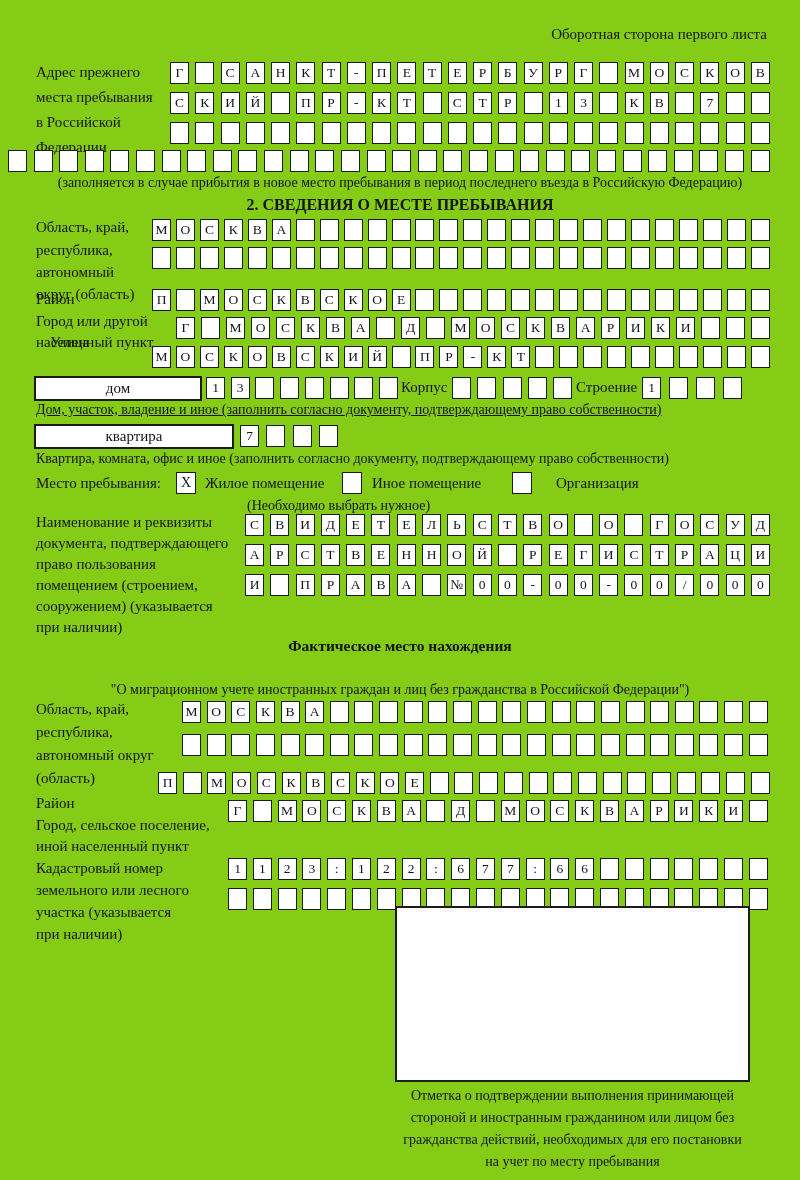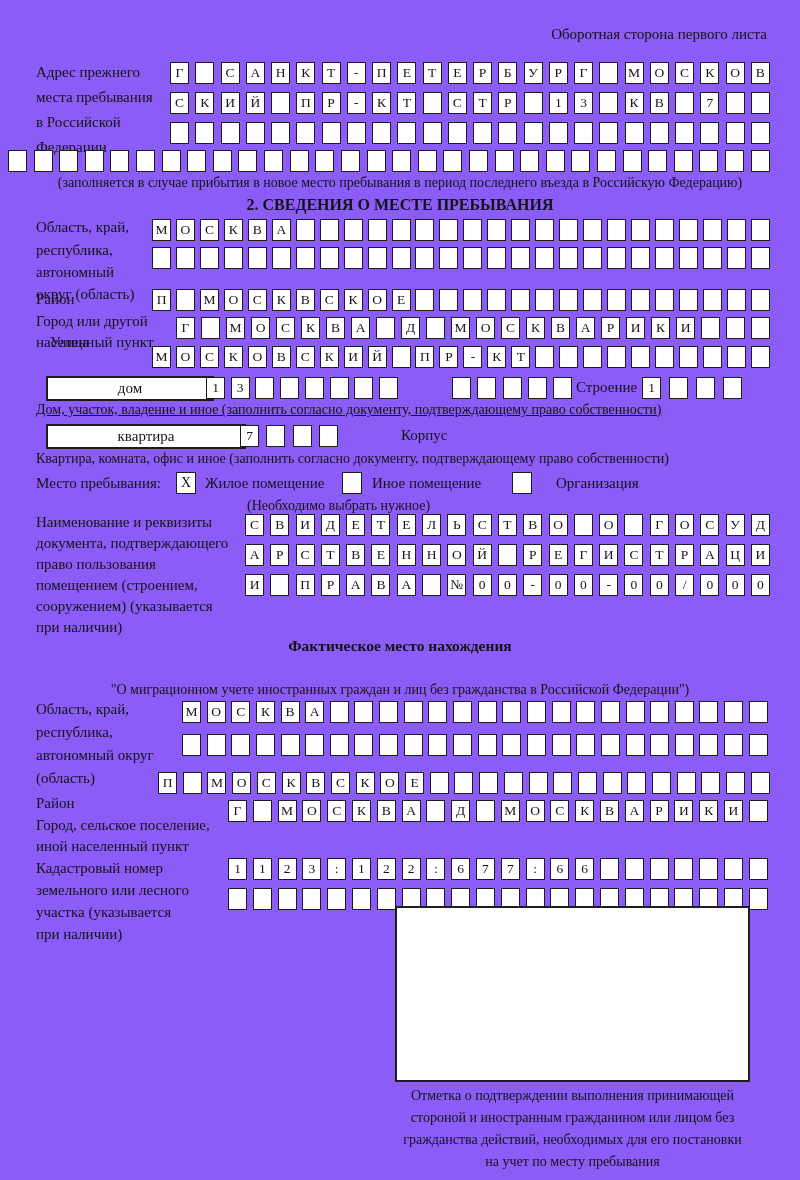--- a/index.html
+++ b/index.html
@@ -1,28 +1,28 @@
 <!DOCTYPE html>
 <html><head>
 <meta charset="utf-8">
 <style>
   html,body{margin:0;padding:0;background:#fff;}
-  .page{position:relative;width:800px;height:1180px;background:#8b5cf6;color:#141414;
+  .page{position:relative;width:800px;height:1180px;background:#84cc16;color:#141414;
         font-family:"Liberation Serif", serif;overflow:hidden;}
   .abs{position:absolute;}
   .cells{display:flex;justify-content:space-between;}
   .cell{width:19px;height:22px;border:1.5px solid #1c1c1c;box-sizing:border-box;
         display:flex;align-items:center;justify-content:center;
         font-size:13.5px;line-height:1;background:#fff;}
   .lbl{font-size:15px;white-space:nowrap;}
   .cap{font-size:14px;white-space:nowrap;}
   .capc{font-size:14px;text-align:center;width:800px;left:0;white-space:nowrap;}
   .hdr{font-weight:bold;font-size:16px;text-align:center;width:800px;left:0;white-space:nowrap;}
   .wbox{border:2px solid #1c1c1c;box-sizing:border-box;height:25px;
-        display:flex;align-items:center;justify-content:center;font-size:15px;background:#fff;margin-left:12px;}
+        display:flex;align-items:center;justify-content:center;font-size:15px;background:#fff;}
   .chk{width:20px;height:22px;border:1.5px solid #1c1c1c;box-sizing:border-box;
        display:flex;align-items:center;justify-content:center;font-size:14px;background:#fff;}
   .stamp{border:2px solid #1c1c1c;box-sizing:border-box;background:#fff;}
   .ctr{text-align:center;}
 </style>
 </head>
 <body>
 
 <div class="page">
 
@@ -301,21 +301,21 @@
   <div class="abs cells" style="left:206px;top:377px;width:192px;">
       <span class="cell">1</span>
       <span class="cell">3</span>
       <span class="cell"></span>
       <span class="cell"></span>
       <span class="cell"></span>
       <span class="cell"></span>
       <span class="cell"></span>
       <span class="cell"></span>
     </div>
-  <div class="abs lbl" style="left:401px;top:379px;margin-top:48px;">Корпус</div>
+  <div class="abs lbl" style="left:401px;top:379px;">Корпус</div>
   <div class="abs cells" style="left:452px;top:377px;width:120px;">
       <span class="cell"></span>
       <span class="cell"></span>
       <span class="cell"></span>
       <span class="cell"></span>
       <span class="cell"></span>
     </div>
   <div class="abs lbl" style="left:576px;top:379px;">Строение</div>
   <div class="abs cells" style="left:642px;top:377px;width:100px;">
       <span class="cell">1</span>

